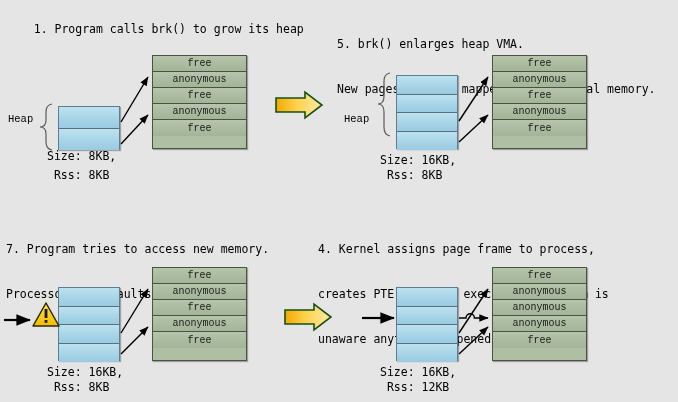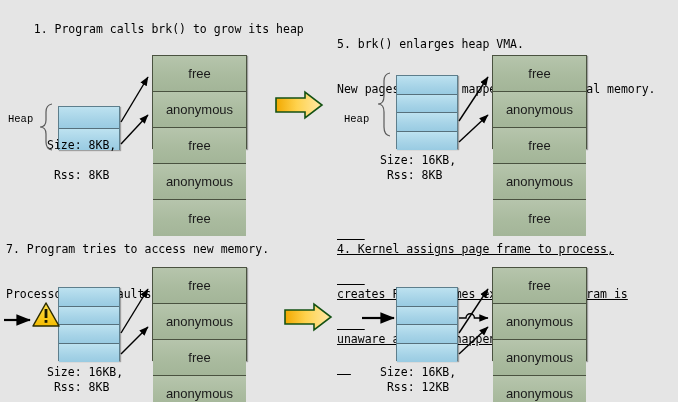--- a/index.html
+++ b/index.html
@@ -30,28 +30,28 @@
   .mem-block {
     position: absolute;
     border: 1px solid #4a5240;
     background: #aebfa4;
     box-sizing: border-box;
     box-shadow: 1px 1px 1px rgba(0,0,0,0.30);
   }
   .mem-row {
     position: relative;
     box-sizing: border-box;
-    height: 36px;
+    height: 16px;
     border-bottom: 1px solid #4a5240;
     background: linear-gradient(to bottom, #b6c5ac 0%, #aabb9f 55%, #a3b598 100%);
     display: flex;
     align-items: center;
     justify-content: center;
-    font-family: Liberation Sans, sans-serif;
-    font-size: 13px;
+    font-family: Liberation Mono, monospace;
+    font-size: 10px;
     color: #1a1a1a;
   }
   .mem-row:last-child { border-bottom: none; }
 
   
   .heap-block {
     position: absolute;
     border: 1px solid #5d7e8c;
     background: #aedaec;
     box-sizing: border-box;
@@ -96,21 +96,21 @@
     <span>1. Program calls brk() to grow its heap</span>
   </div>
 
   <div class="heap-tag" style="left:8px; top:113px;">Heap</div>
 
   <div class="heap-block" style="left:58px; top:106px; width:62px; height:44px;">
     <div class="heap-row" style="height:22px;"></div>
     <div class="heap-row" style="height:21px;"></div>
   </div>
 
-  <div class="size-label" style="left:47px; top:138px;"><span>Size: 8KB,</span></div>
+  <div class="size-label" style="left:47px; top:149px;"><span>Size: 8KB,</span></div>
   <div class="size-label" style="left:47px; top:168px;"><span> Rss: 8KB</span></div>
 
   <div class="mem-block" style="left:152px; top:55px; width:95px; height:94px;">
     <div class="mem-row">free</div>
     <div class="mem-row">anonymous</div>
     <div class="mem-row">free</div>
     <div class="mem-row">anonymous</div>
     <div class="mem-row">free</div>
   </div>
 
@@ -155,21 +155,21 @@
   <div class="size-label" style="left:47px; top:380px;"><span> Rss: 8KB</span></div>
 
   <div class="mem-block" style="left:152px; top:267px; width:95px; height:94px;">
     <div class="mem-row">free</div>
     <div class="mem-row">anonymous</div>
     <div class="mem-row">free</div>
     <div class="mem-row">anonymous</div>
     <div class="mem-row">free</div>
   </div>
 
-  <div class="caption" style="left:337px; top:212px;text-decoration:underline;">
+  <div class="caption" style="left:318px; top:212px;">
     <div>4. Kernel assigns page frame to process,</div>
     <div>creates PTE, resumes execution. Program is</div>
     <div>unaware anything happened.</div>
   </div>
 
   <div class="heap-block" style="left:396px; top:287px; width:62px; height:74px;">
     <div class="heap-row" style="height:18.5px;"></div>
     <div class="heap-row" style="height:18.5px;"></div>
     <div class="heap-row" style="height:18.5px;"></div>
     <div class="heap-row" style="height:18.5px;"></div>

